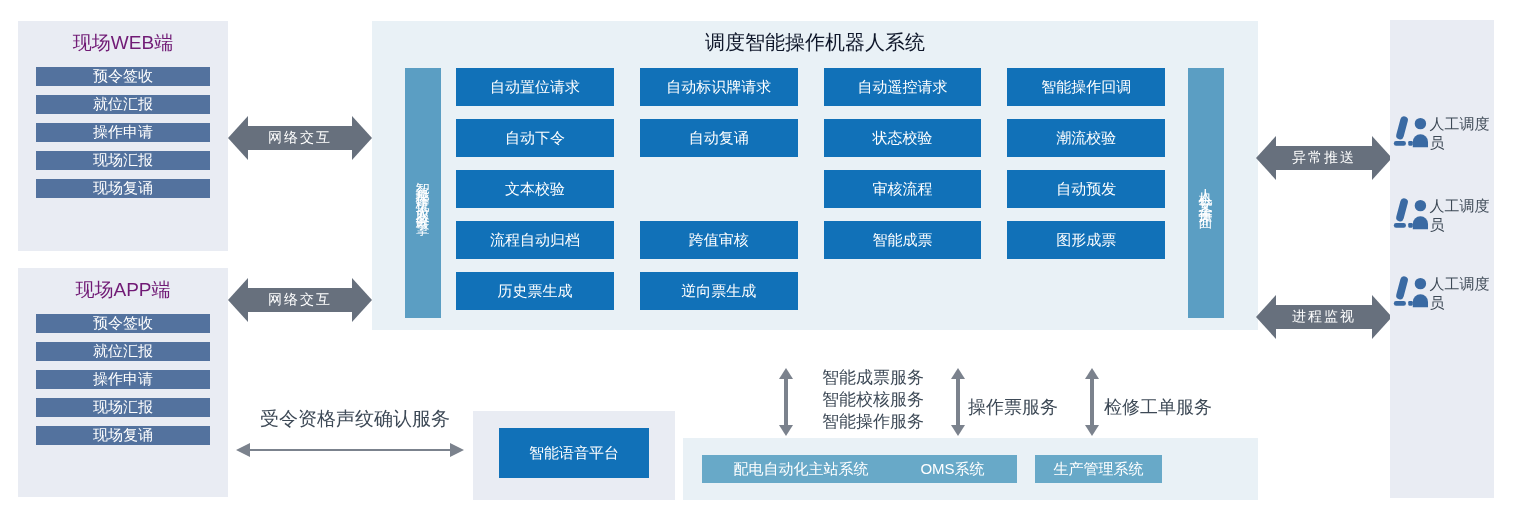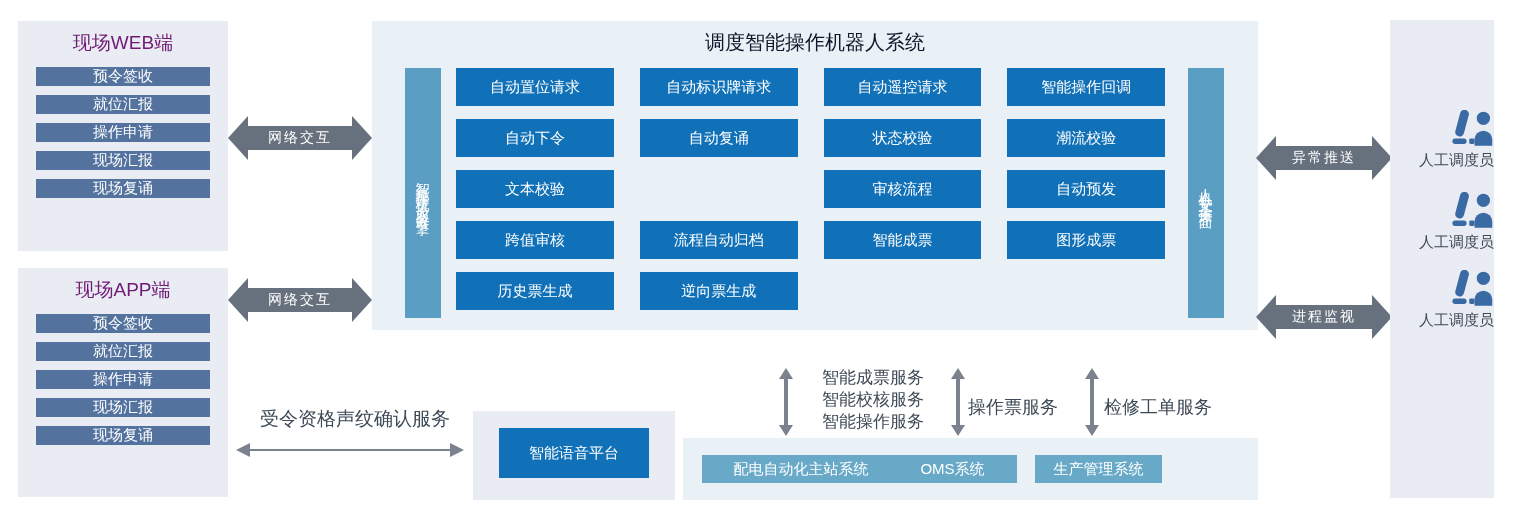--- a/index.html
+++ b/index.html
@@ -79,21 +79,21 @@
   }
   .sysbox{
     position:absolute;height:28px;background:#68a9c8;
     display:flex;align-items:center;justify-content:center;
     color:#ffffff;font-size:15px;
   }
   .svc-lines{position:absolute;font-size:17px;line-height:22px;color:#3d4956;}
   .svc-label{position:absolute;font-size:18px;color:#3d4956;white-space:nowrap;}
   .voice-link-label{position:absolute;font-size:19px;color:#3d4956;text-align:center;}
 
-  .person-group{position:absolute;left:0;right:0;display:flex;flex-direction:column;align-items:flex-end;}
+  .person-group{position:absolute;left:0;right:0;display:flex;flex-direction:row;align-items:center;}
   .person-group svg{display:block;}
   .person-label{margin-top:5px;font-size:15px;color:#3d4956;}
 </style>
 </head>
 <body>
 
 <div class="stage">
 
   <section class="panel lav" style="left:18px;top:21px;width:210px;height:230px;">
     <h2 class="panel-title">现场WEB端</h2>
@@ -145,22 +145,22 @@
       <div class="cell">自动下令</div>
       <div class="cell">自动复诵</div>
 
       <div class="cell">状态校验</div>
       <div class="cell">潮流校验</div>
       <div class="cell">文本校验</div>
       <div class="cell empty"></div>
 
       <div class="cell">审核流程</div>
       <div class="cell">自动预发</div>
+      <div class="cell">流程自动归档</div>
       <div class="cell">跨值审核</div>
-      <div class="cell">流程自动归档</div>
 
       <div class="cell">智能成票</div>
       <div class="cell">图形成票</div>
       <div class="cell">历史票生成</div>
       <div class="cell">逆向票生成</div>
     </div>
   </section>
 
 
   <div class="varrow" style="left:779px;top:368px;">

